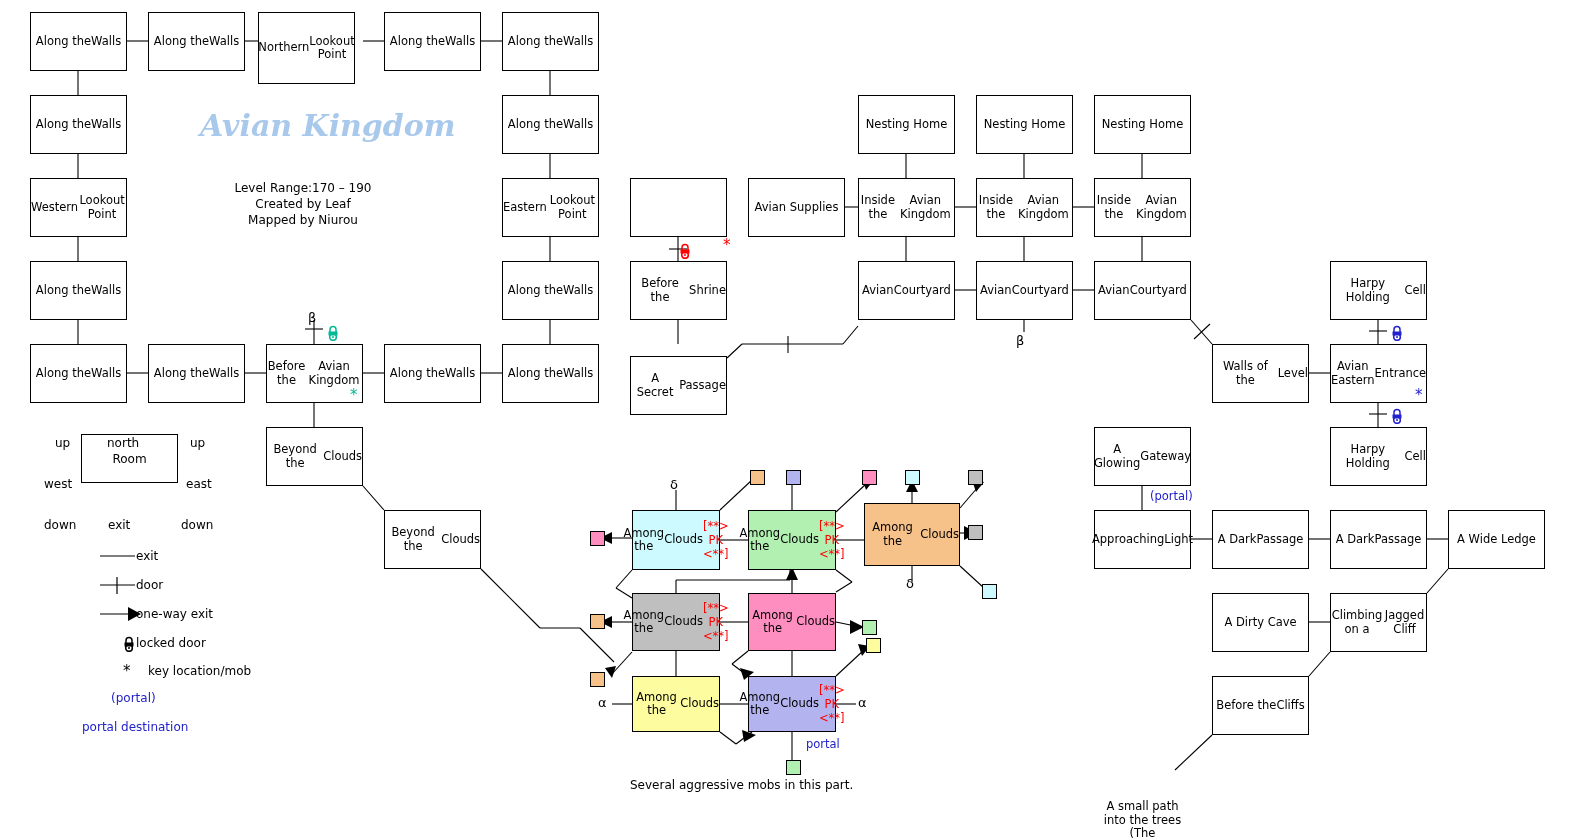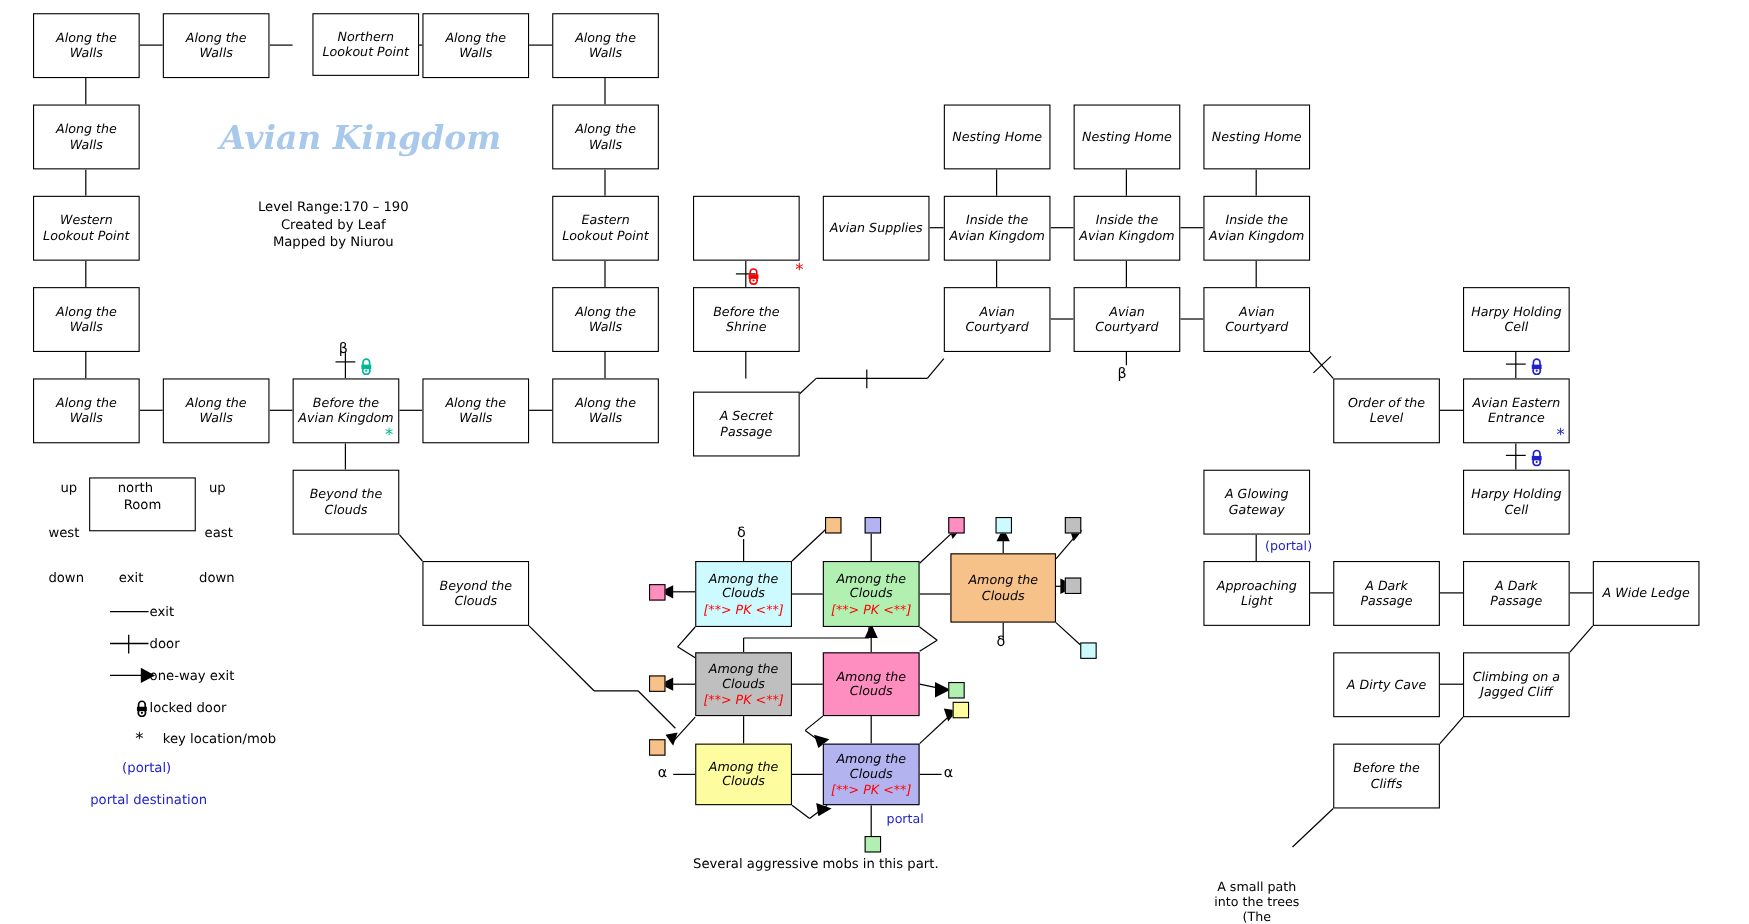--- a/index.html
+++ b/index.html
@@ -1,21 +1,21 @@
 <!DOCTYPE html>
 <html><head>
 <meta charset="utf-8">
 <style>
   html,body{margin:0;padding:0;background:#ffffff;}
   body{width:1590px;height:840px;font-family:"DejaVu Sans","Liberation Sans",sans-serif;}
   #map{position:relative;width:1590px;height:840px;overflow:hidden;}
   svg#edges{position:absolute;left:0;top:0;width:1590px;height:840px;pointer-events:none;}
   .room{position:absolute;box-sizing:border-box;border:1px solid #000;background:#fff;
-        display:flex;flex-direction:column;align-items:center;justify-content:center;
-        text-align:center;font-size:11.5px;line-height:13.5px;color:#000;z-index:3;font-style:italic;}
+        display:flex;flex-direction:row;align-items:center;justify-content:center;
+        text-align:center;font-size:11.5px;line-height:13.5px;color:#000;z-index:3;}
   .room .pk{color:#ff0000;font-size:11.5px;line-height:14px;}
   .sq{position:absolute;box-sizing:border-box;border:1px solid #000;width:15px;height:15px;z-index:3;}
   .lbl{position:absolute;font-size:11.5px;line-height:13px;color:#000;z-index:4;white-space:pre;}
   .lbl.greek{font-size:13px;}
   .lbl.blue{color:#2222cc;}
   .lock{position:absolute;z-index:5;}
   .title{position:absolute;font-family:"DejaVu Serif","Liberation Serif",serif;
          font-style:italic;font-size:30px;font-weight:bold;color:#a8c8ec;z-index:4;white-space:nowrap;}
   .credits{position:absolute;font-size:12px;line-height:16px;text-align:center;color:#000;z-index:4;}
   .legendbox{position:absolute;box-sizing:border-box;border:1px solid #000;background:#fff;
@@ -241,21 +241,21 @@
 
   <div id="rooms-layer">
       <div class="room" style="left: 30px; top: 12px; width: 97px; height: 59px;">
         <div>Along the</div>
         <div>Walls</div>
       </div>
       <div class="room" style="left: 148px; top: 12px; width: 97px; height: 59px;">
         <div>Along the</div>
         <div>Walls</div>
       </div>
-      <div class="room" style="left: 284px; top: 12px; width: 97px; height: 57px; text-align: right;">
+      <div class="room" style="left: 258px; top: 12px; width: 97px; height: 72px;">
         <div>Northern</div>
         <div>Lookout Point</div>
       </div>
       <div class="room" style="left: 384px; top: 12px; width: 97px; height: 59px;">
         <div>Along the</div>
         <div>Walls</div>
       </div>
       <div class="room" style="left: 502px; top: 12px; width: 97px; height: 59px;">
         <div>Along the</div>
         <div>Walls</div>
@@ -349,21 +349,21 @@
       </div>
       <div class="room" style="left: 502px; top: 344px; width: 97px; height: 59px;">
         <div>Along the</div>
         <div>Walls</div>
       </div>
       <div class="room" style="left: 630px; top: 344px; width: 97px; height: 59px; margin-top: 12px;">
         <div>A Secret</div>
         <div>Passage</div>
       </div>
       <div class="room" style="left: 1212px; top: 344px; width: 97px; height: 59px;">
-        <div>Order of the</div>
+        <div>Walls of the</div>
         <div>Level</div>
       </div>
       <div class="room" style="left: 1330px; top: 344px; width: 97px; height: 59px;">
         <div>Avian Eastern</div>
         <div>Entrance</div>
       </div>
       <div class="room" style="left: 266px; top: 427px; width: 97px; height: 59px;">
         <div>Beyond the</div>
         <div>Clouds</div>
       </div>

